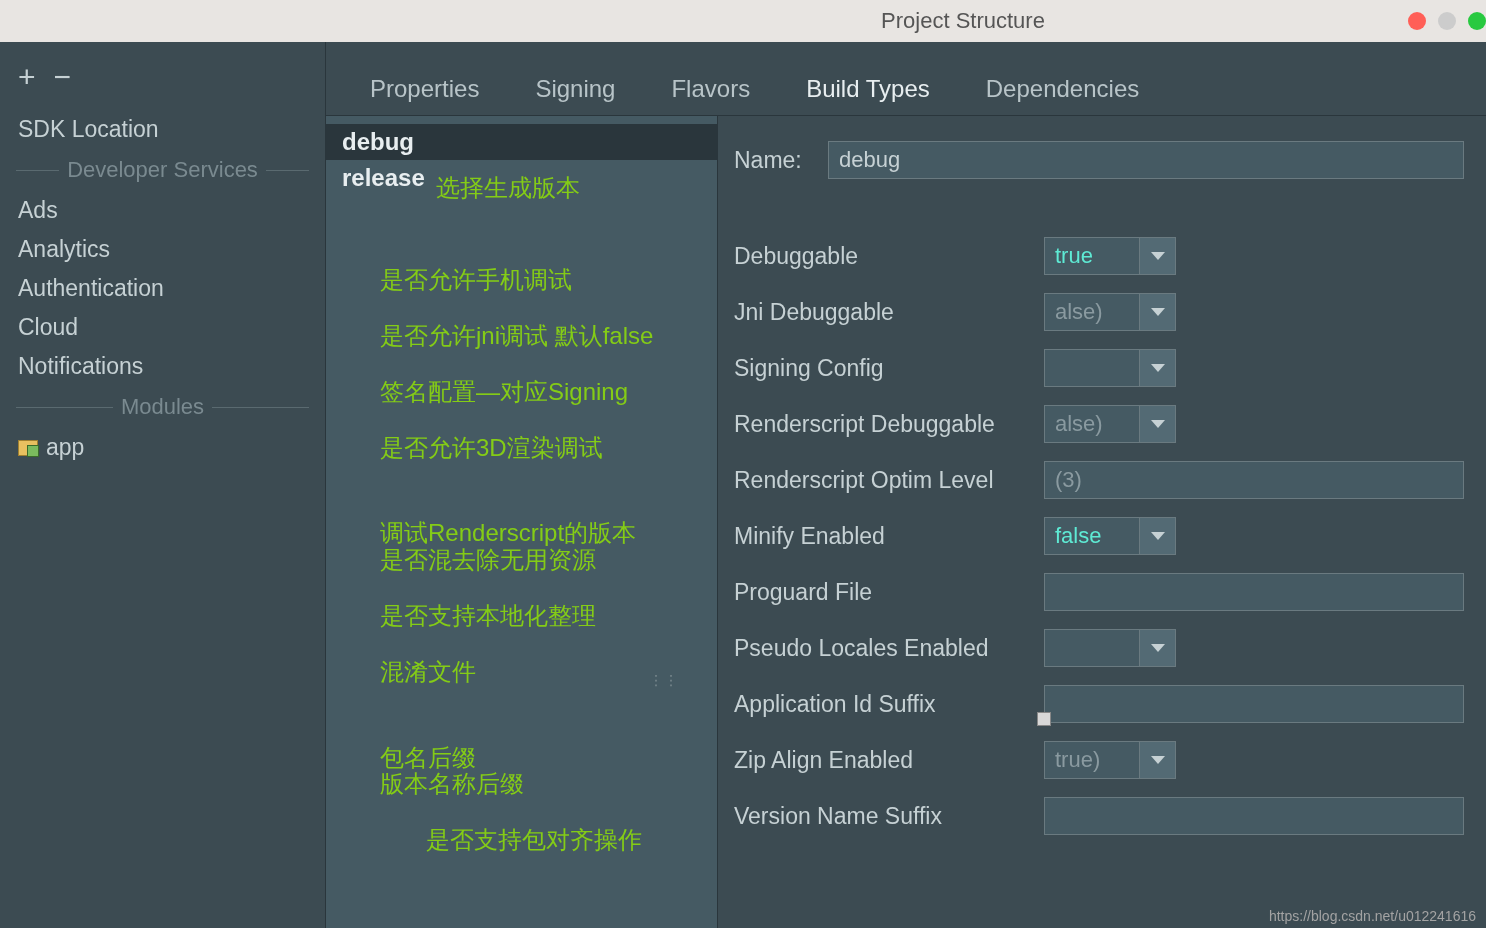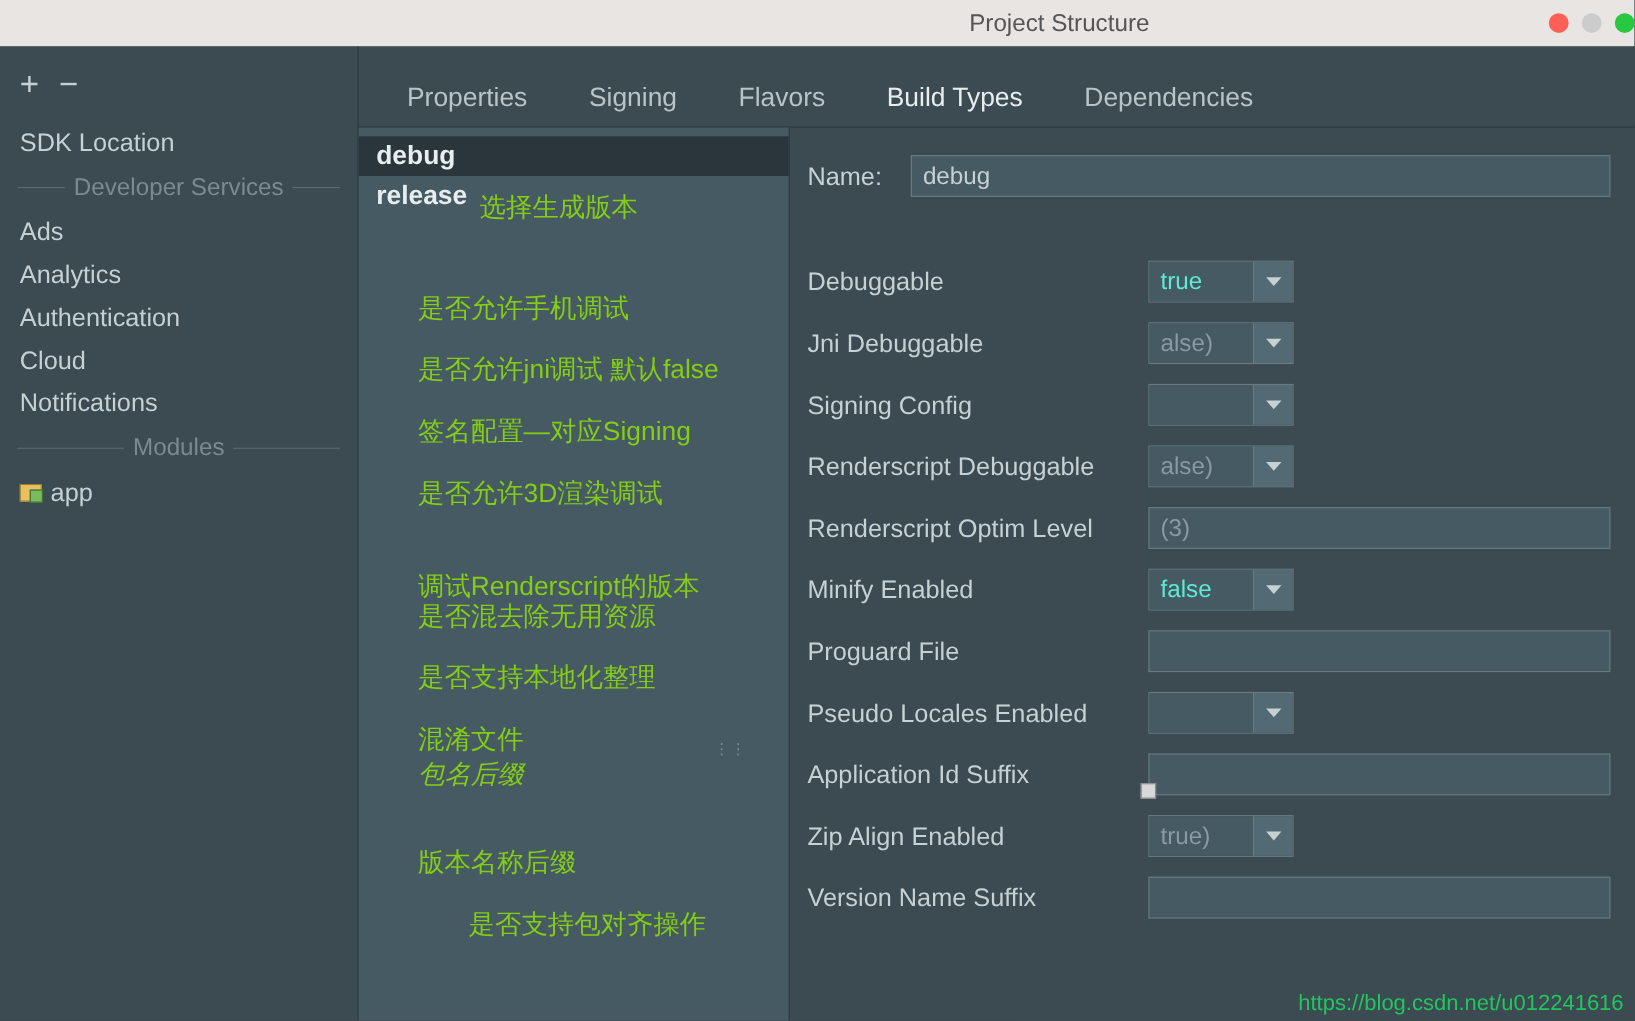--- a/index.html
+++ b/index.html
@@ -199,22 +199,22 @@
 .chevron-down {
   width: 0; height: 0;
   border-left: 7px solid transparent;
   border-right: 7px solid transparent;
   border-top: 8px solid #c6d1d4;
 }
 .watermark {
   position: absolute;
   right: 10px;
   bottom: 4px;
-  font-size: 20px;
-  color: #22c55e;
+  font-size: 14px;
+  color: #a3a3a3;
 }
 .drag-handle {
   position: absolute;
   left: 323px;
   top: 630px;
   color: #7a8a90;
   font-size: 14px;
   letter-spacing: 1px;
 }
 .drag-square {
@@ -371,21 +371,21 @@
     <div class="annotations" style="left:110px; top:130px;">选择生成版本</div>
     <div id="annos">
         <div class="annotations" style="left: 54px; top: 222px;">是否允许手机调试</div>
         <div class="annotations" style="left: 54px; top: 278px;">是否允许jni调试  默认false</div>
         <div class="annotations" style="left: 54px; top: 334px;">签名配置—对应Signing</div>
         <div class="annotations" style="left: 54px; top: 390px;">是否允许3D渲染调试</div>
         <div class="annotations" style="left: 54px; top: 446px; margin-top: 29px;">调试Renderscript的版本</div>
         <div class="annotations" style="left: 54px; top: 502px;">是否混去除无用资源</div>
         <div class="annotations" style="left: 54px; top: 558px;">是否支持本地化整理</div>
         <div class="annotations" style="left: 54px; top: 614px;">混淆文件</div>
-        <div class="annotations" style="left: 54px; top: 646px; font-style: italic;">包名后缀</div>
+        <div class="annotations" style="left: 54px; top: 700px;">包名后缀</div>
         <div class="annotations" style="left: 54px; top: 726px;">版本名称后缀</div>
         <div class="annotations" style="left: 54px; top: 782px; margin-left: 46px;">是否支持包对齐操作</div>
       </div>
 
     <div class="drag-handle">⋮⋮</div>
     <div class="drag-square"></div>
     <div class="watermark">https://blog.csdn.net/u012241616</div>
   </div>
 </div>
 

